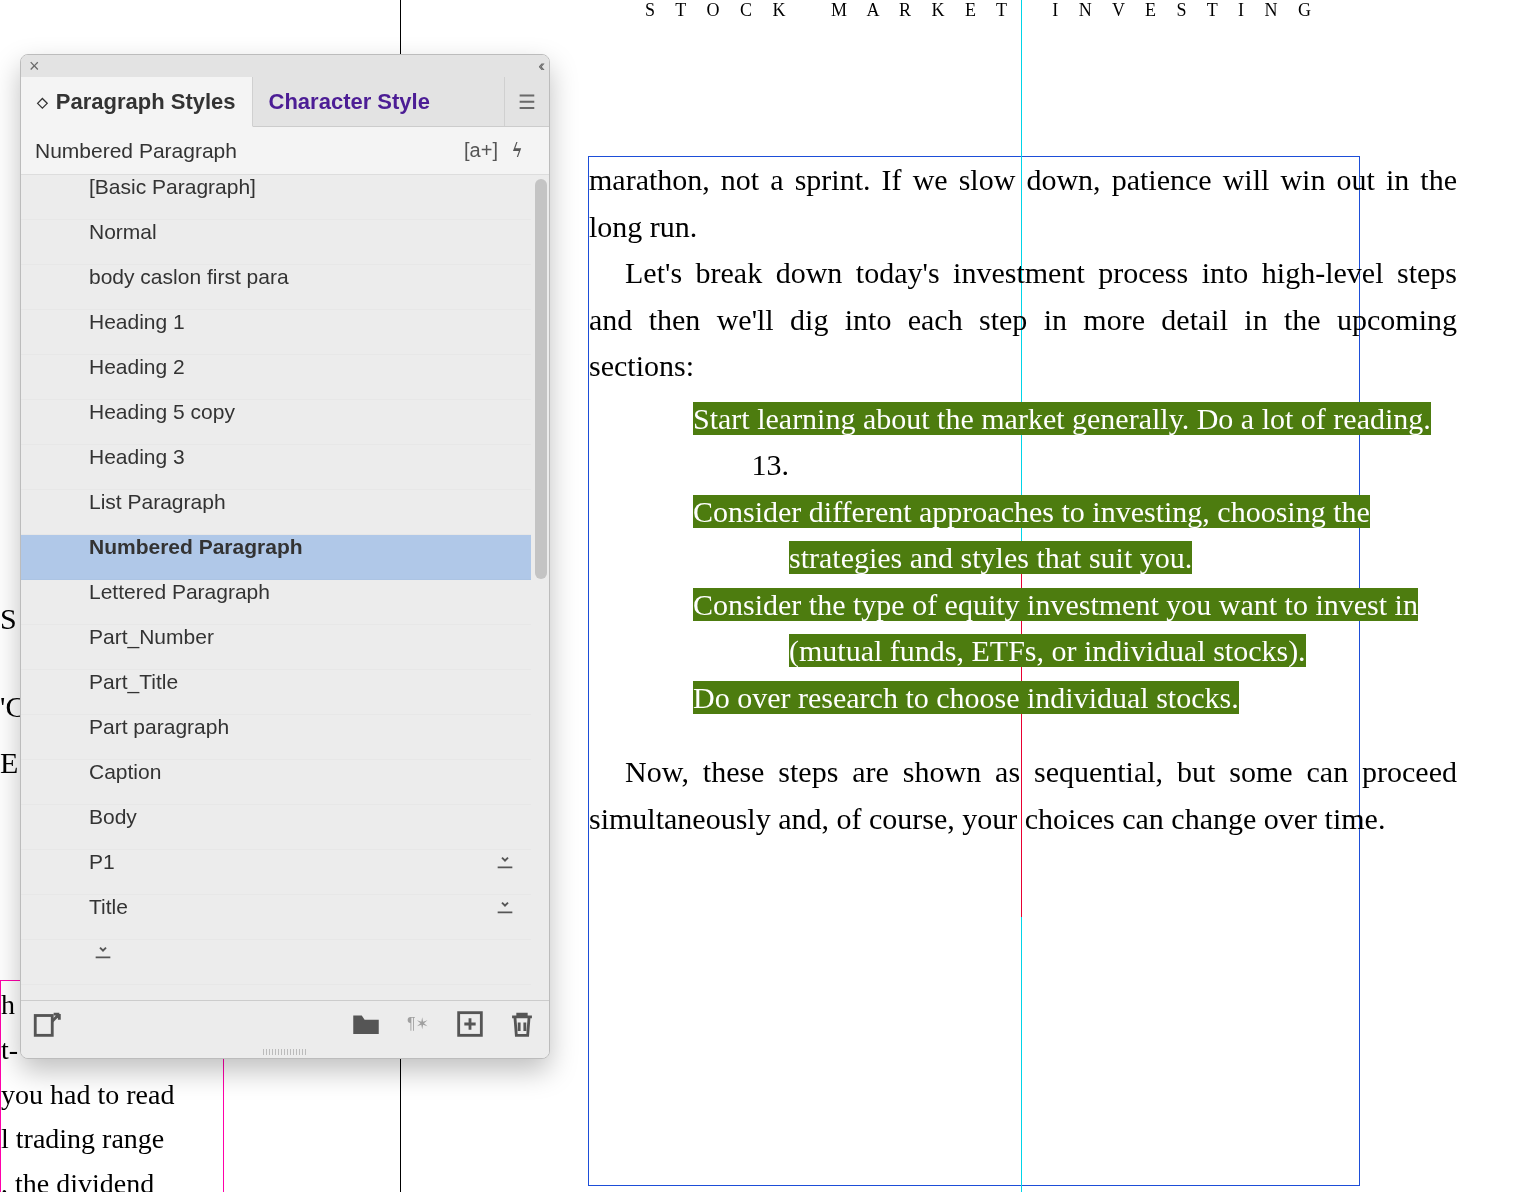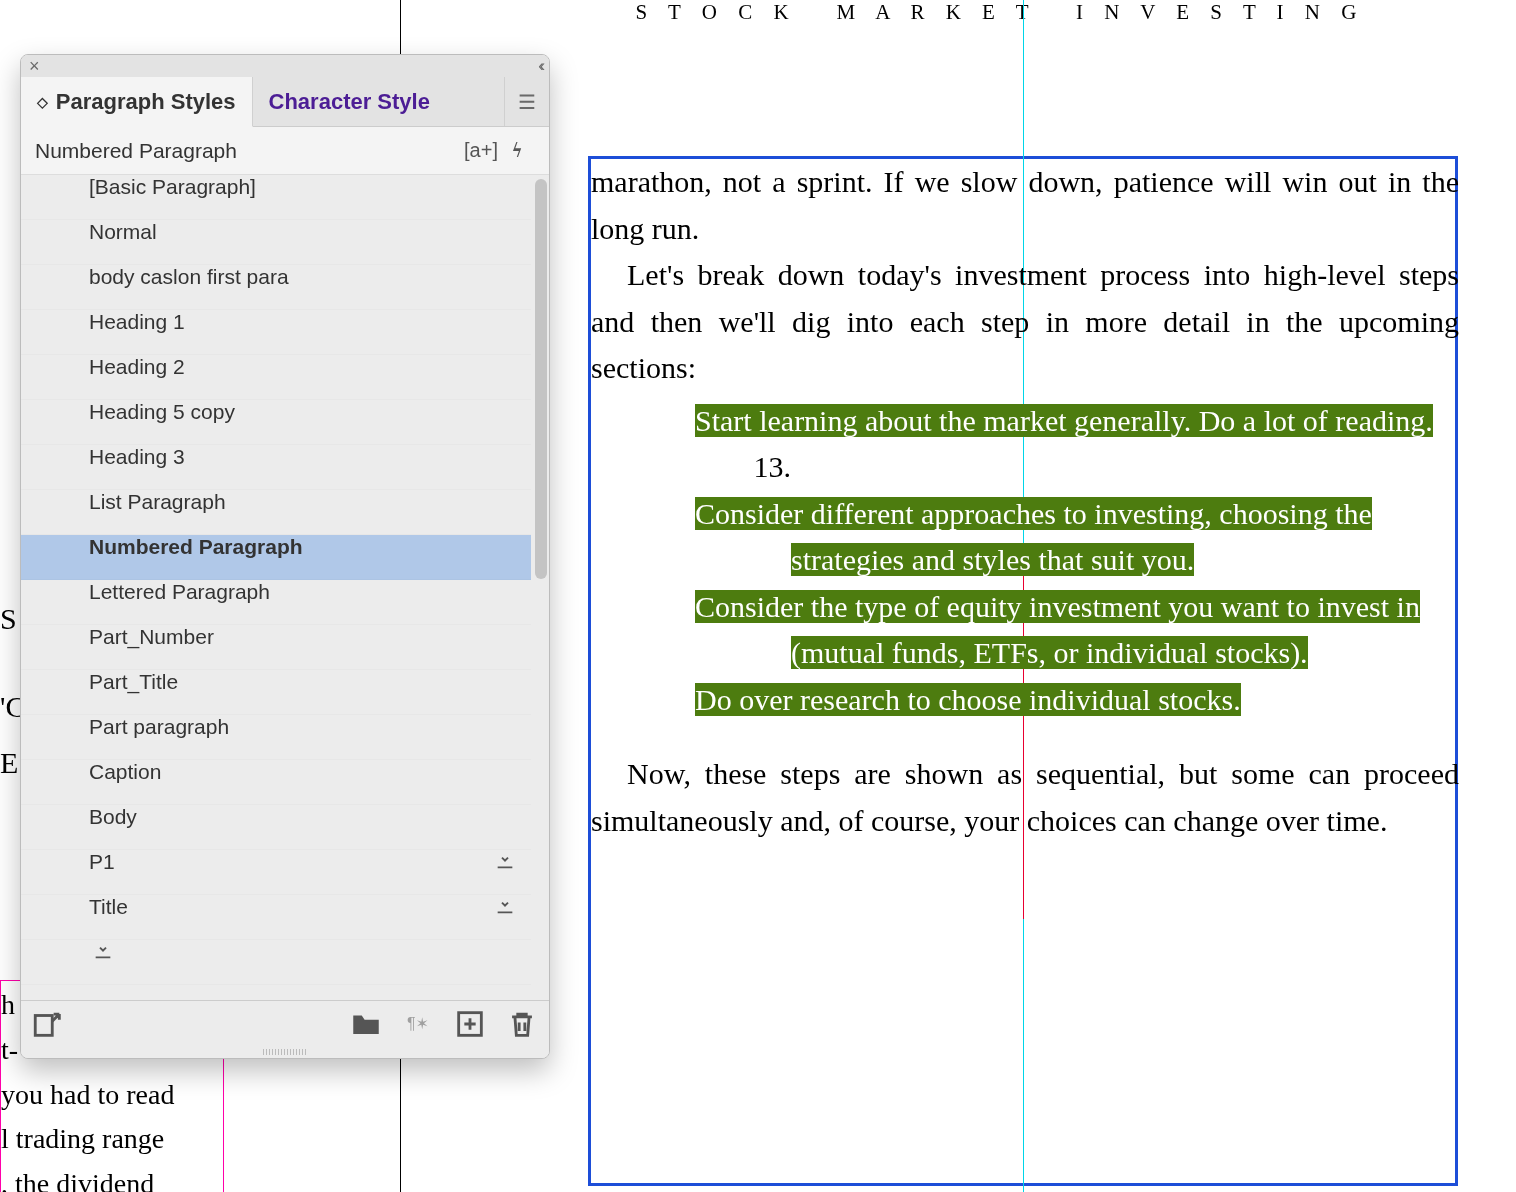--- a/index.html
+++ b/index.html
@@ -38,37 +38,37 @@
     line-height: 1.6;
     color: #000;
   }
   .page-text-left .frame {
     border: 1px solid #f0a;
     padding: 2px 4px 2px 0;
     margin: -2px -4px -2px 0;
   }
   .header-title {
     position: absolute;
-    left: 600px;
+    left: 582px;
     top: 0;
     width: 800px;
     font-family: Georgia, serif;
-    font-size: 21px;
+    font-size: 18px;
     letter-spacing: 8px;
     color: #000;
     text-align: center;
     white-space: pre;
   }
   .right-frame {
     position: absolute;
     left: 588px;
     top: 156px;
-    width: 870px;
+    width: 772px;
     height: 1030px;
-    border: 3px solid #1d4ed8;
+    border: 1px solid #1d4ed8;
   }
   .right-frame .cyan {
     position: absolute;
     left: 432px;
     top: -160px;
     width: 0;
     height: 1200px;
     border-left: 1px solid #00d5e8;
   }
   .right-frame .red {

